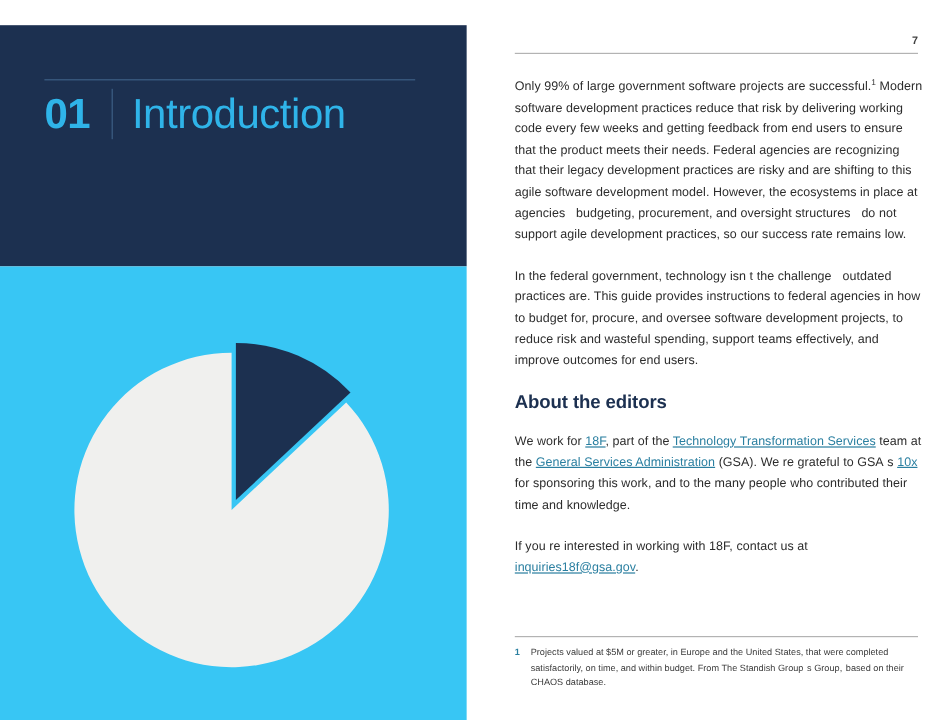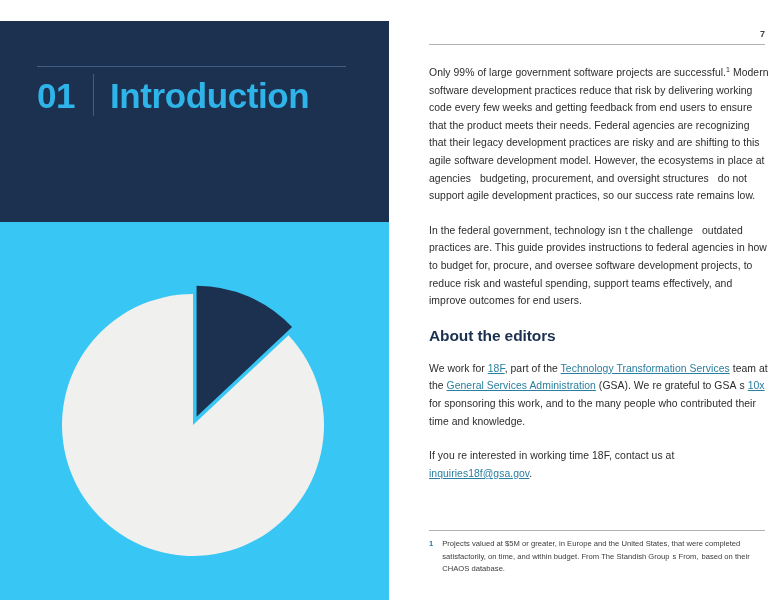--- a/index.html
+++ b/index.html
@@ -56,21 +56,21 @@
     line-height: 1;
   }
   .chapter-divider {
     width: 1px;
     height: 42px;
     background: #3d5f86;
     margin: 0 16px 0 18px;
   }
   .chapter-title {
     font-size: 35px;
-    font-weight: bold;
+    font-weight: normal;
     color: #2fb4e9;
     letter-spacing: -0.4px;
     line-height: 1;
   }
 
   .chart-panel {
     position: absolute;
     left: 0;
     top: 222px;
     width: 389px;
@@ -220,25 +220,25 @@
       <span>In the federal government, technology isn</span><span class="gap-sm"></span><span>t the challenge</span><span class="gap"></span><span>outdated practices are. This guide provides instructions to federal agencies in how to budget for, procure, and oversee software development projects, to reduce risk and wasteful spending, support teams effectively, and improve outcomes for end users.</span>
     </p>
 
     <h2 class="section-heading">About the editors</h2>
 
     <p class="para">
       <span>We work for </span><a class="doc-link" href="#">18F</a><span>, part of the </span><a class="doc-link" href="#">Technology Transformation Services</a><span> team at the </span><a class="doc-link" href="#">General Services Administration</a><span> (GSA). We</span><span class="gap-sm"></span><span>re grateful to GSA</span><span class="gap-sm"></span><span>s </span><a class="doc-link" href="#">10x</a><span> for sponsoring this work, and to the many people who contributed their time and knowledge.</span>
     </p>
 
     <p class="para">
-      <span>If you</span><span class="gap-sm"></span><span>re interested in working time 18F, contact us at </span><a class="doc-link" href="#">inquiries18f@gsa.gov</a><span>.</span>
+      <span>If you</span><span class="gap-sm"></span><span>re interested in working with 18F, contact us at </span><a class="doc-link" href="#">inquiries18f@gsa.gov</a><span>.</span>
     </p>
 
   </div>
 
   <div class="footnote-rule"></div>
   <div class="footnote">
     <span class="footnote-marker">1</span>
     <span class="footnote-text"><span>Projects valued at $5M or greater, in Europe and the United States, that were completed satisfactorily, on time, and within budget. From The Standish Group</span><span class="gap-sm"></span><span>s</span>
-      <span>From,</span><span class="gap-sm"></span><span>based on their CHAOS database.</span></span>
+      <span>Group,</span><span class="gap-sm"></span><span>based on their CHAOS database.</span></span>
   </div>
 
 </div>
 
 </body></html>

